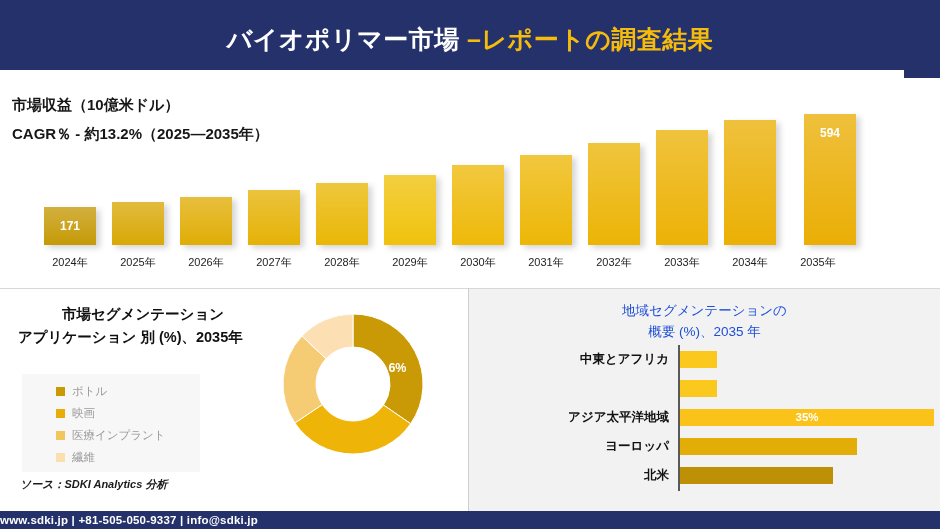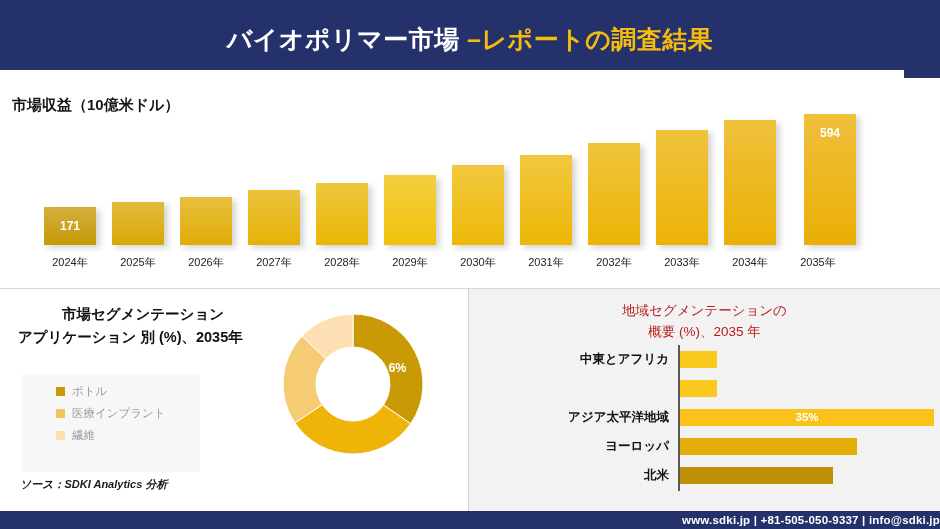--- a/index.html
+++ b/index.html
@@ -175,21 +175,21 @@
     color: #ffffff;
     white-space: nowrap;
   }
 
   #region-title {
     position: absolute;
     left: 0; top: 12px;
     width: 471px;
     text-align: center;
     font-size: 13.5px;
-    color: #b91c1c;
+    color: #1d4ed8;
     line-height: 1.55;
   }
   #region-title span { display: block; }
 
   #region-chart {
     position: absolute;
     left: 0; top: 56px;
     width: 471px; height: 150px;
   }
   #region-axis {
@@ -229,21 +229,21 @@
   }
 
   
   #footer-band {
     position: absolute;
     left: 0; top: 511px;
     width: 940px; height: 18px;
     background: #25316b;
     display: flex;
     align-items: center;
-    justify-content: flex-end;
+    justify-content: flex-start;
   }
   #footer-text {
     color: #ffffff;
     font-size: 11.5px;
     font-weight: bold;
     letter-spacing: 0.2px;
   }
 </style>
 </head>
 <body>
@@ -251,20 +251,21 @@
 <div id="page">
 
   <div id="header-band">
     <div id="header-title">
       <span class="t-white">バイオポリマー市場 </span><span class="t-gold">–レポートの調査結果</span>
     </div>
   </div>
 
   <div id="top-block">
     <div id="subtitle-1">市場収益（10億米ドル）</div>
+    <div id="subtitle-2">CAGR％ - 約13.2%（2025―2035年）</div>
     <div id="bars-area">
         <div class="bar-col" style="left: 44px;">
           <div class="bar-shape" style="height: 38px; background: linear-gradient(rgb(210, 176, 62) 0%, rgb(197, 154, 7) 100%);">
             <div class="bar-value">171</div>
           </div>
         </div>
         <div class="bar-label" style="left: 35px;">2024年</div>
         <div class="bar-col" style="left: 112px;">
           <div class="bar-shape" style="height: 43px; background: linear-gradient(rgb(225, 187, 61) 0%, rgb(217, 168, 6) 100%);"></div>
         </div>
@@ -317,20 +318,24 @@
   <div id="bottom-left">
     <div id="donut-title">
       <span class="l1">市場セグメンテーション</span>
       <span class="l2">アプリケーション 別 (%)、2035年</span>
     </div>
 
     <div id="legend-box">
         <div class="legend-row">
           <span class="legend-swatch" style="background: rgb(201, 154, 6);"></span>
           <span class="legend-text">ボトル</span>
+        </div>
+        <div class="legend-row">
+          <span class="legend-swatch" style="background: rgb(232, 173, 9);"></span>
+          <span class="legend-text">映画</span>
         </div>
         <div class="legend-row">
           <span class="legend-swatch" style="background: rgb(242, 198, 94);"></span>
           <span class="legend-text">医療インプラント</span>
         </div>
         <div class="legend-row">
           <span class="legend-swatch" style="background: rgb(251, 223, 174);"></span>
           <span class="legend-text">繊維</span>
         </div>
       </div>

